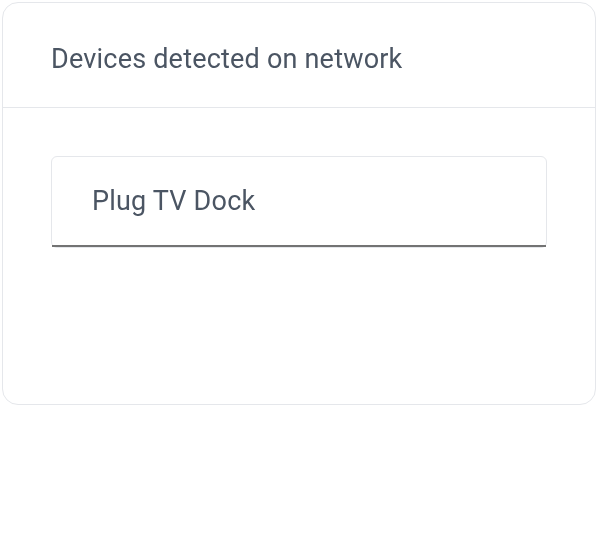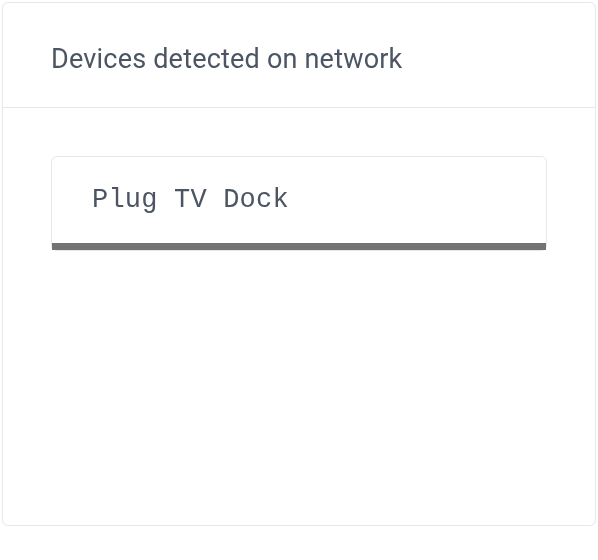--- a/index.html
+++ b/index.html
@@ -8,23 +8,23 @@
       padding: 0;
     }
     body {
       font-family: -apple-system, BlinkMacSystemFont, "Segoe UI", Roboto, "Helvetica Neue", Arial, sans-serif;
       background: #ffffff;
       width: 598px;
       height: 560px;
     }
     .outer-container {
       border: 1px solid #e5e7eb;
-      border-radius: 6px;
+      border-radius: 16px;
       width: 594px;
-      height: 524px;
+      height: 403px;
       margin: 2px;
       background: #ffffff;
     }
     .header-section {
       padding: 40px 48px 32px 48px;
       border-bottom: 1px solid #e5e7eb;
     }
     .header-title {
       font-size: 27px;
       font-weight: 400;
@@ -34,22 +34,21 @@
     .content-section {
       padding: 48px 48px 48px 48px;
     }
     .device-card {
       border: 1px solid #e5e7eb;
       border-radius: 6px;
       background: #ffffff;
     }
     .device-card-header {
       padding: 28px 40px 28px 40px;
-      border-bottom: 7px solid #737373;
-      font-family: Liberation Mono, monospace;
+      border-bottom: 2px solid #737373;
     }
     .device-name {
       font-size: 27px;
       font-weight: 400;
       color: #4b5563;
       letter-spacing: 0.2px;
     }
     .device-card-body {
       padding: 44px 40px 40px 40px;
     }

